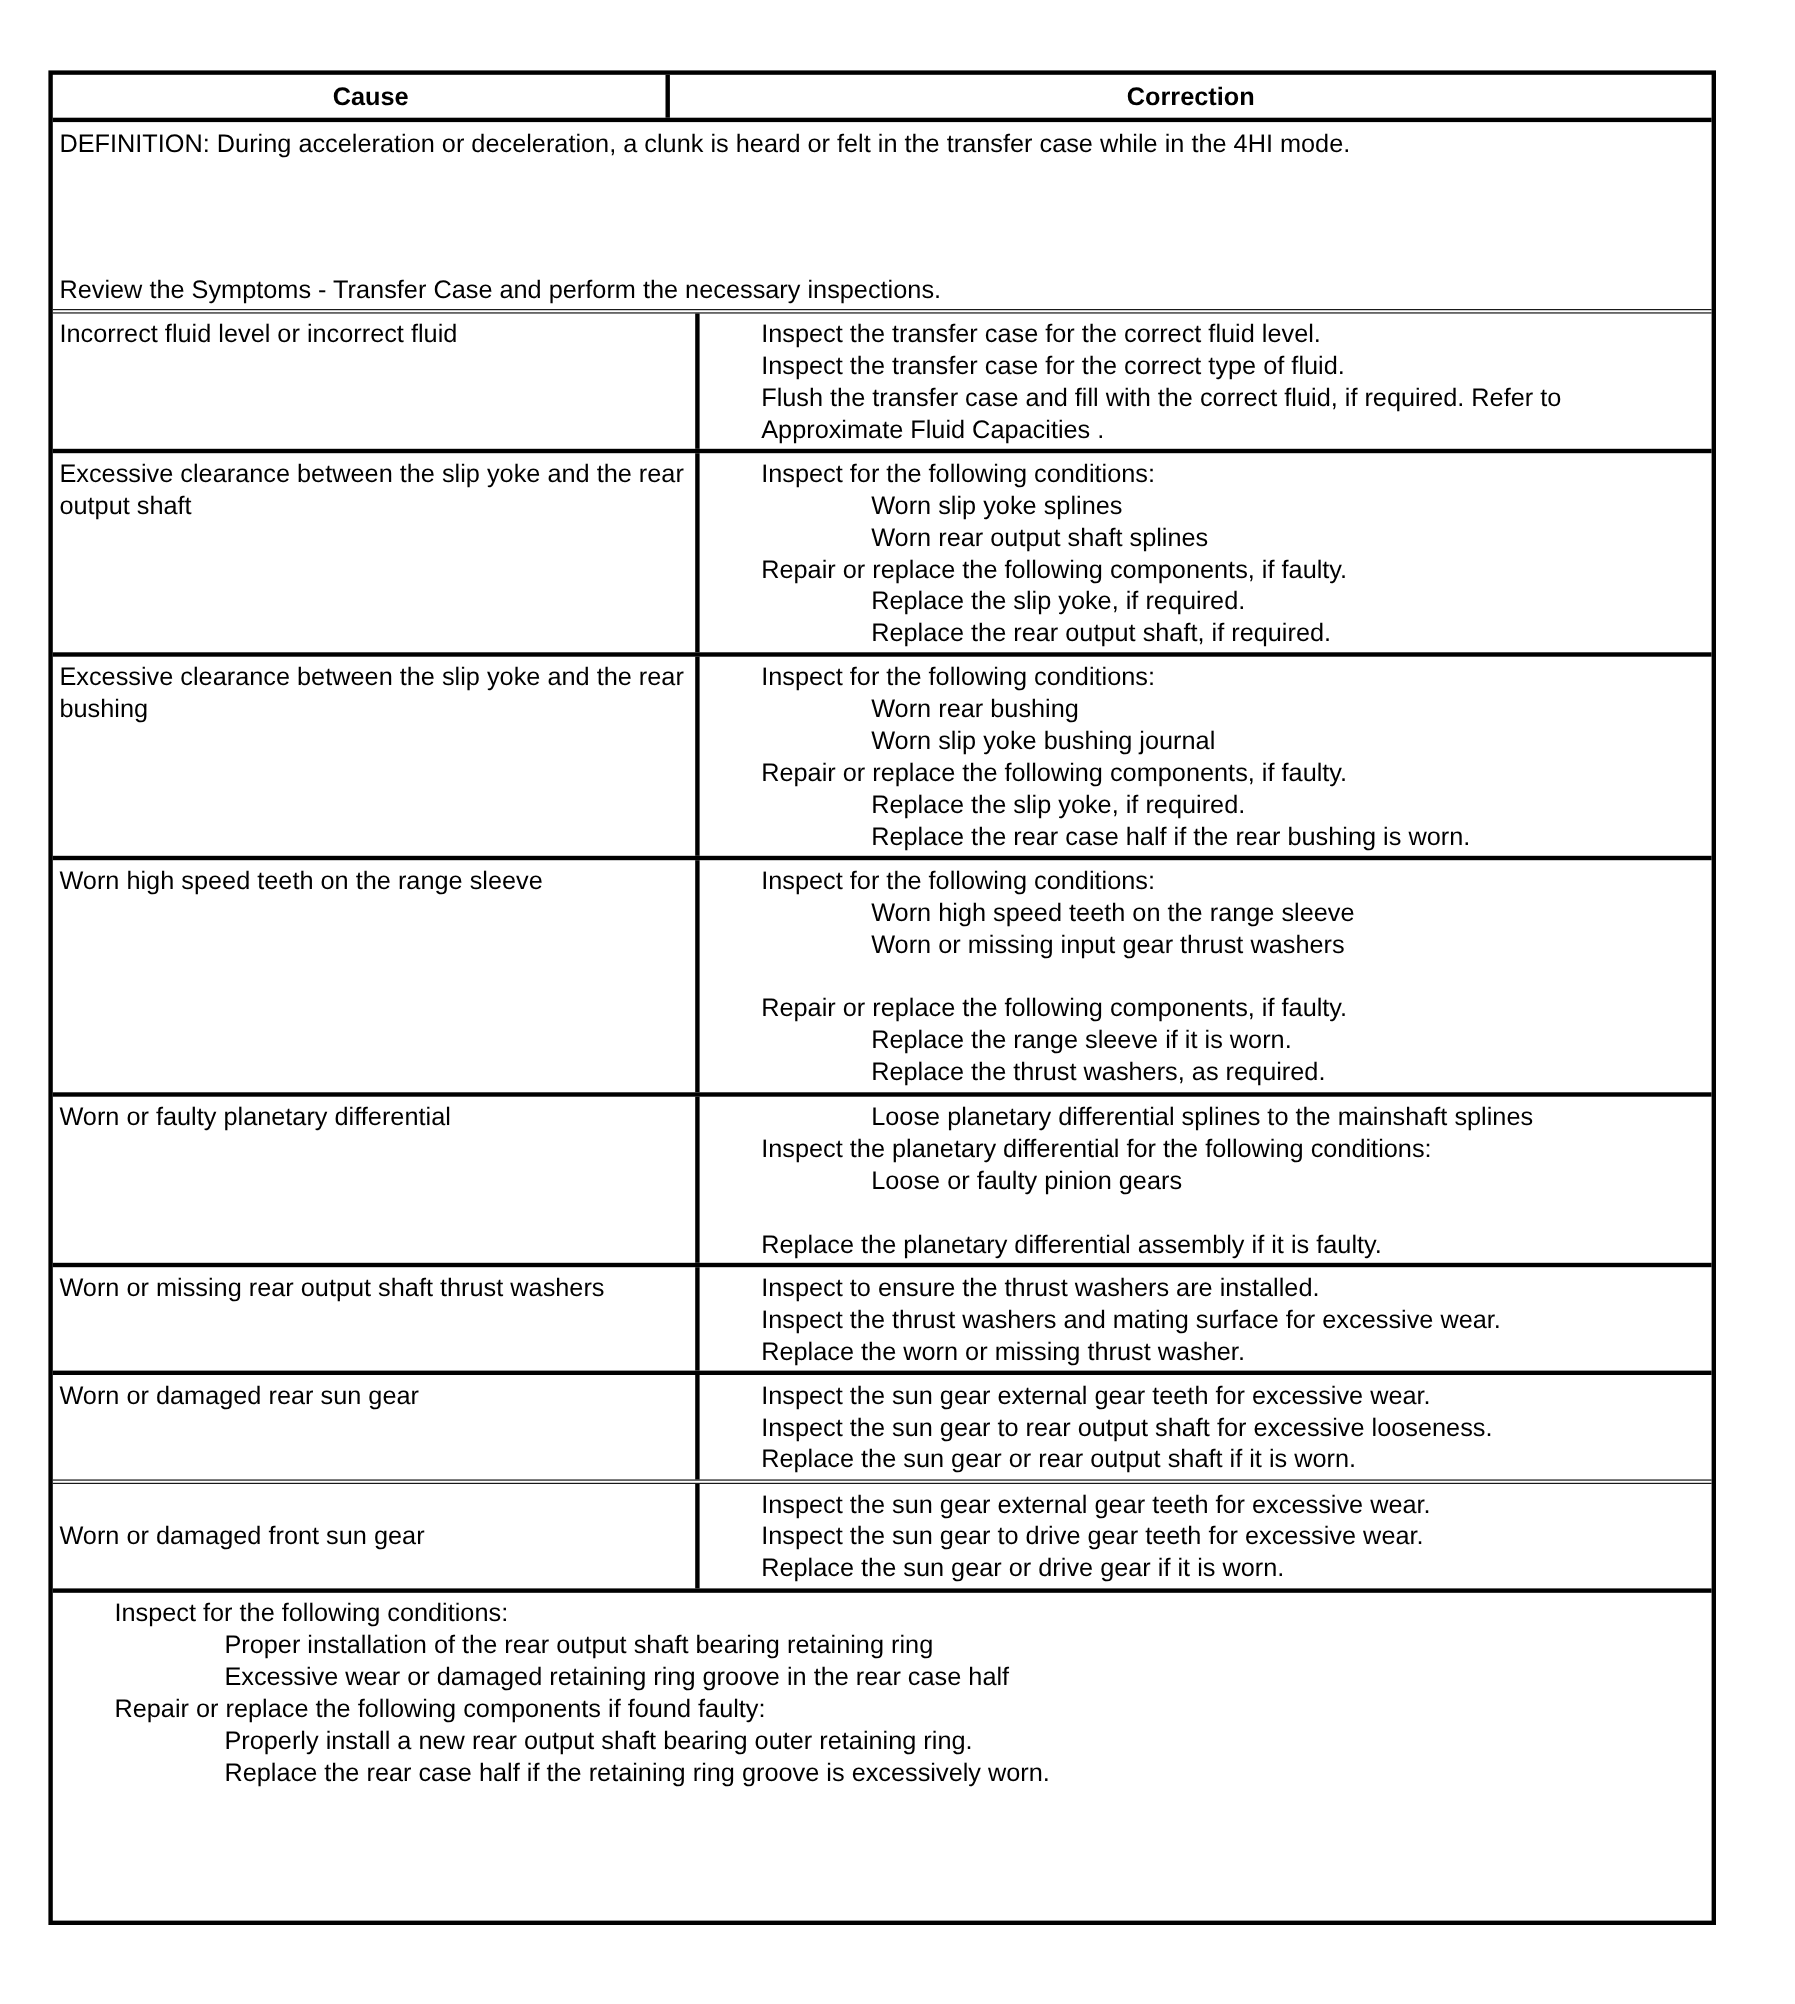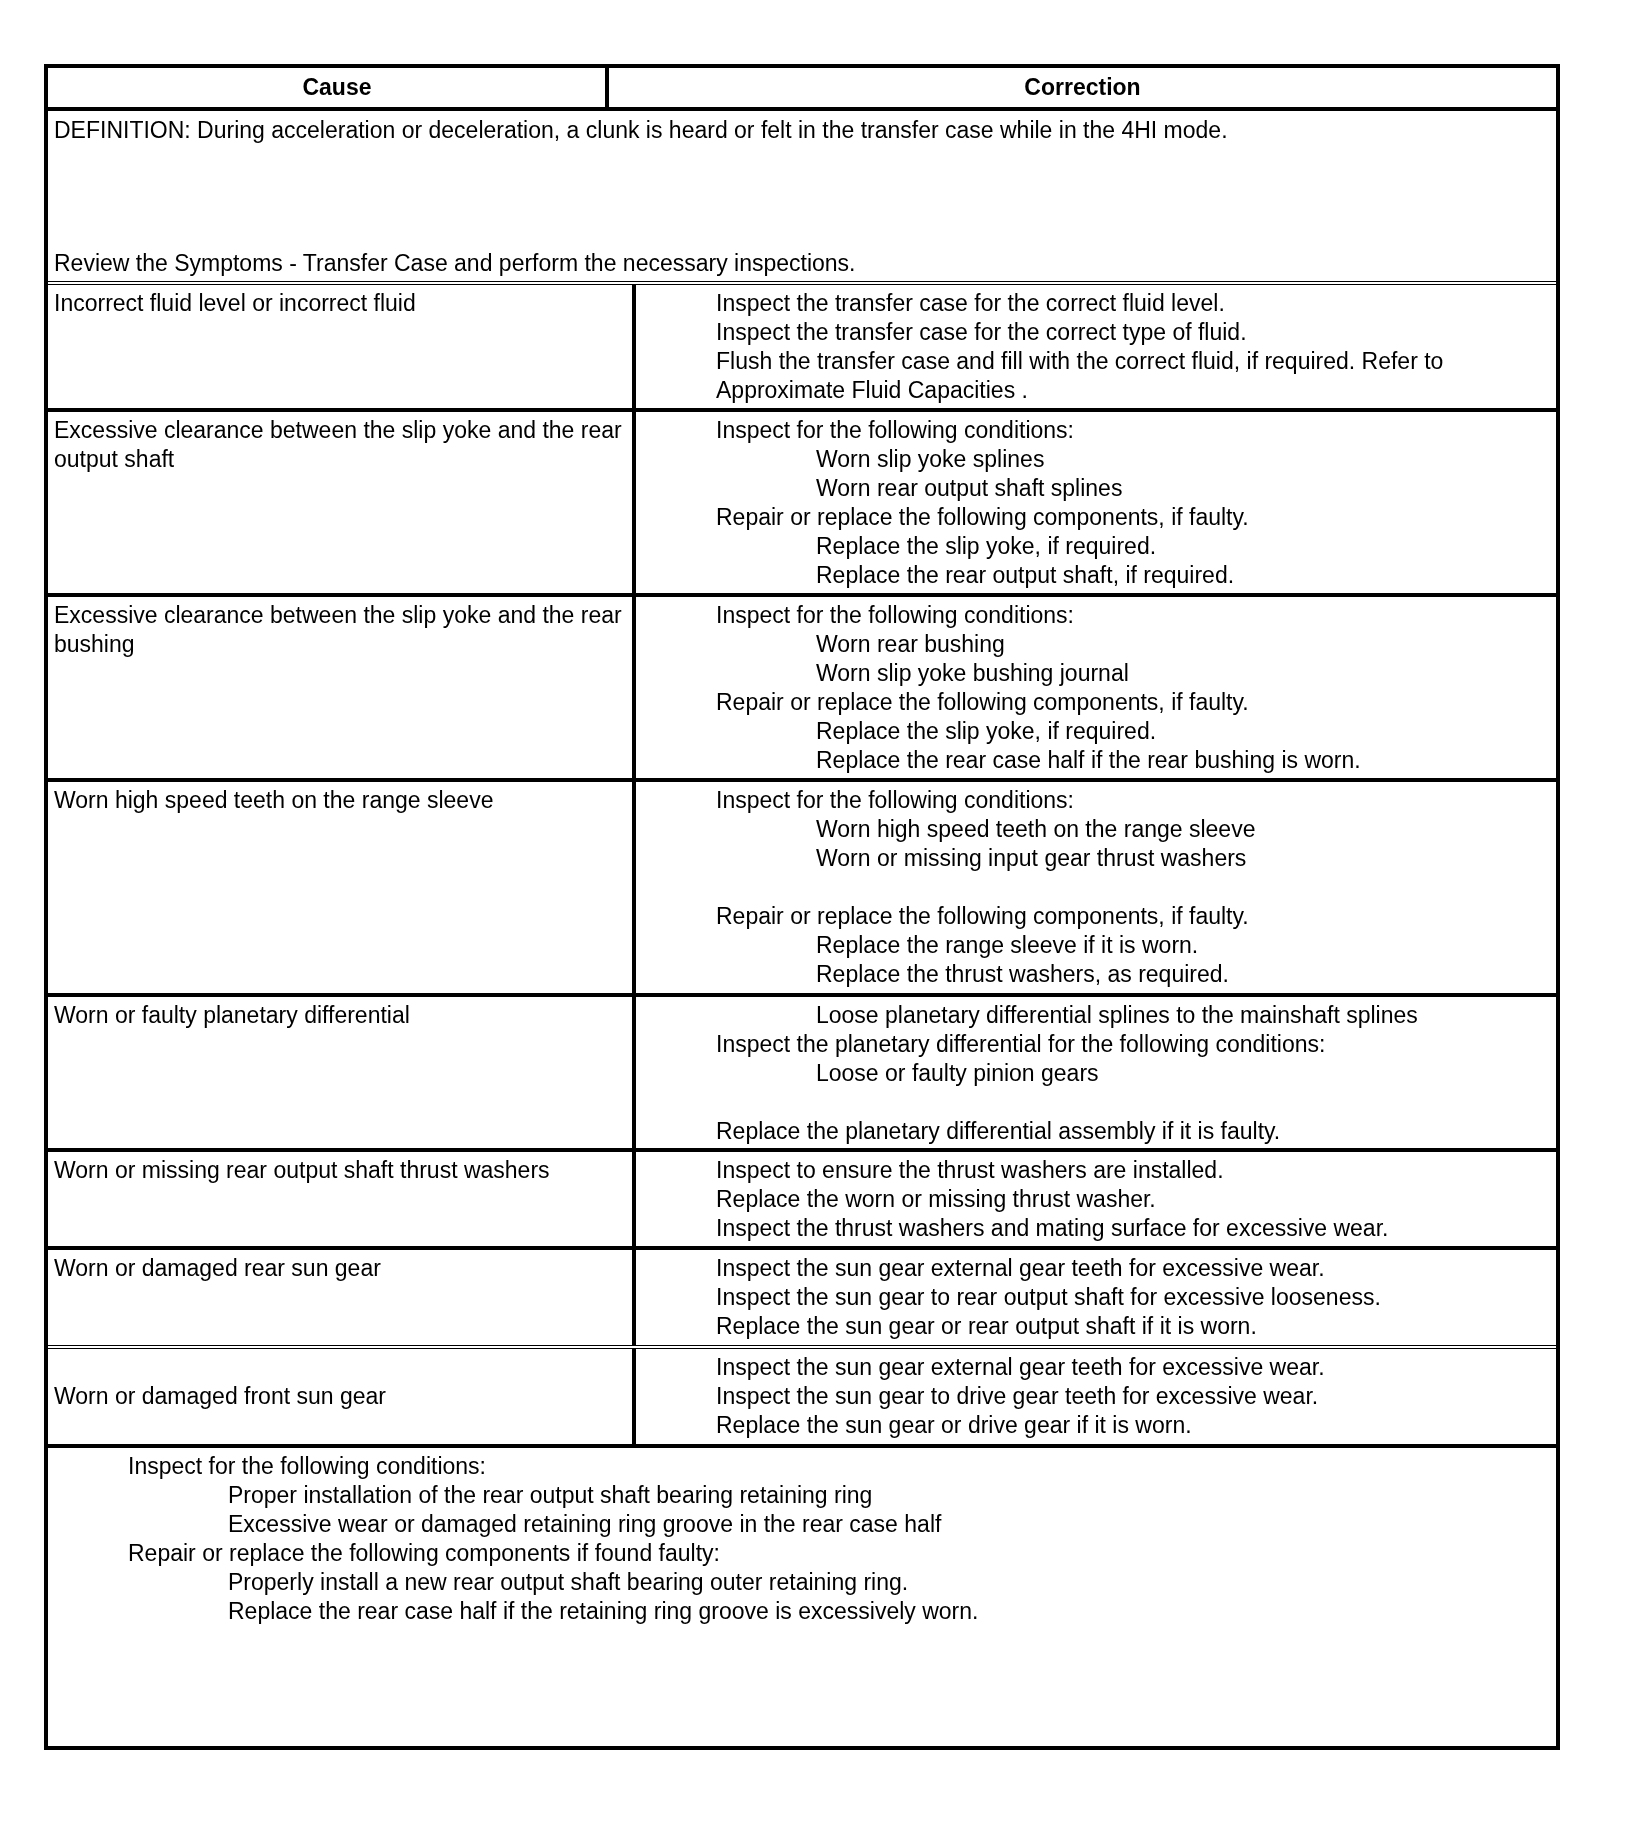--- a/index.html
+++ b/index.html
@@ -12,21 +12,21 @@
   .hdr .c1 { width: 561px; border-right: 4px solid #000; box-sizing: border-box; display: flex; align-items: center; justify-content: center; font-weight: bold; font-size: 23px; padding-left: 21px; }
   .hdr .c2 { flex: 1; display: flex; align-items: center; justify-content: center; font-weight: bold; font-size: 23px; }
   .def { height: 174px; border-bottom: 4px double #000; box-sizing: border-box; position: relative; font-size: 23px; }
   .def .l1 { position: absolute; left: 6px; top: 6px; }
   .def .l2 { position: absolute; left: 6px; bottom: 4px; }
   .row { display: flex; border-bottom: 4px solid #000; box-sizing: border-box; font-size: 23px; line-height: 29px; }
   .row.last { border-bottom: none; }
   .row.dbl { border-bottom: 4px double #000; }
   .row .cause { width: 588px; border-right: 4px solid #000; box-sizing: border-box; padding: 4px 6px; }
   .row .cause.mid { display: flex; align-items: center; }
-  .row .corr { flex: 1; padding: 4px 10px 4px 80px; box-sizing: border-box; }
+  .row .corr { flex: 1; padding: 4px 10px 4px 56px; box-sizing: border-box; }
   .ln { display: block; min-height: 29px; }
   .ln.sub { padding-left: 100px; }
 </style>
 </head>
 <body>
 
 <div class="tbl">
   <div class="hdr">
     <div class="c1">Cause</div>
     <div class="c2">Correction</div>
@@ -86,22 +86,22 @@
         <span class="ln">Inspect the planetary differential for the following conditions:</span>
         <span class="ln sub">Loose or faulty pinion gears</span>
         <span class="ln"></span>
         <span class="ln">Replace the planetary differential assembly if it is faulty.</span>
       </div>
   </div>
   <div class="row" style="height:98px">
     <div class="cause">Worn or missing rear output shaft thrust washers</div>
     <div class="corr">
         <span class="ln">Inspect to ensure the thrust washers are installed.</span>
+        <span class="ln">Inspect the thrust washers and mating surface for excessive wear.</span>
         <span class="ln">Replace the worn or missing thrust washer.</span>
-        <span class="ln">Inspect the thrust washers and mating surface for excessive wear.</span>
       </div>
   </div>
   <div class="row dbl" style="height:99px">
     <div class="cause">Worn or damaged rear sun gear</div>
     <div class="corr">
         <span class="ln">Inspect the sun gear external gear teeth for excessive wear.</span>
         <span class="ln">Inspect the sun gear to rear output shaft for excessive looseness.</span>
         <span class="ln">Replace the sun gear or rear output shaft if it is worn.</span>
       </div>
   </div>

